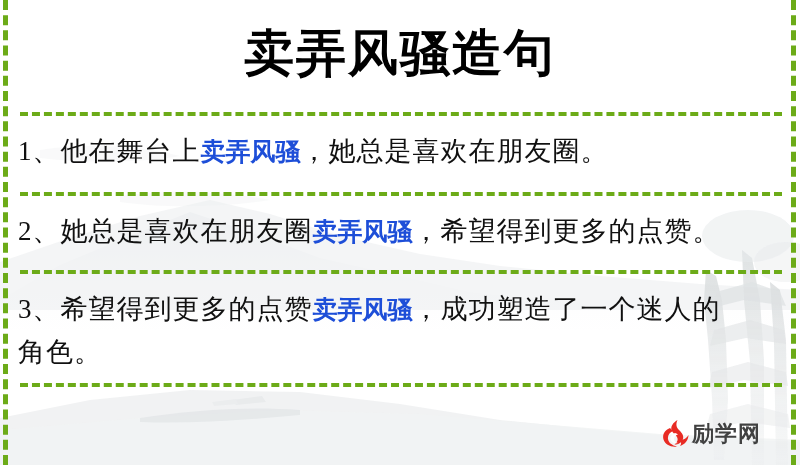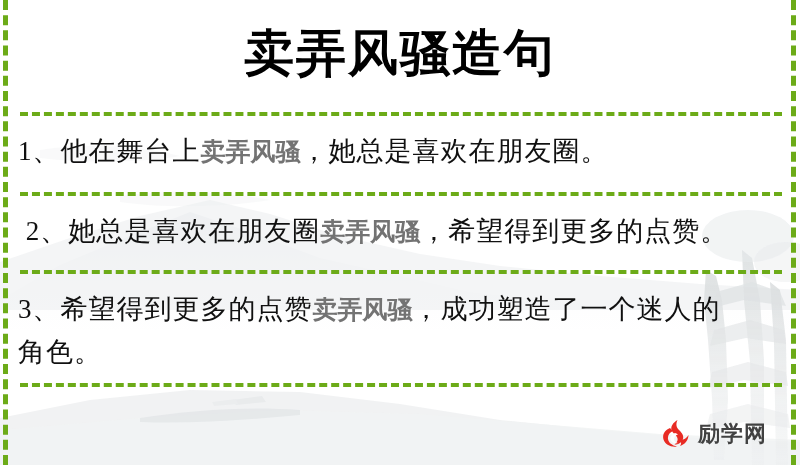--- a/index.html
+++ b/index.html
@@ -81,39 +81,38 @@
     left: 18px;
     width: 718px;
     font-family: "Liberation Serif", "DejaVu Serif", serif;
     font-size: 27px;
     line-height: 42px;
     color: #111111;
     letter-spacing: 1px;
     text-align: left;
   }
   .s1 { top: 18px; }
-  .s2 { top: 98px; text-align: center; }
+  .s2 { top: 98px; }
   .s3 { top: 176px; }
 
   .kw {
-    color: #737373;
+    color: #1d4ed8;
     font-weight: bold;
     font-family: "DejaVu Sans", "Liberation Sans", sans-serif;
     font-size: 25px;
     letter-spacing: 0;
   }
 
   
   .logo {
     position: absolute;
     left: 660px;
     top: 418px;
     display: flex;
     align-items: flex-end;
-    gap: 6px;
     z-index: 5;
     opacity: 0.96;
   }
   .logo-mark { width: 32px; height: 32px; display: block; }
   .logo-text {
     font-family: "DejaVu Sans", "Liberation Sans", sans-serif;
     font-weight: bold;
     font-size: 22px;
     color: #3a3a3a;
     letter-spacing: 1px;

